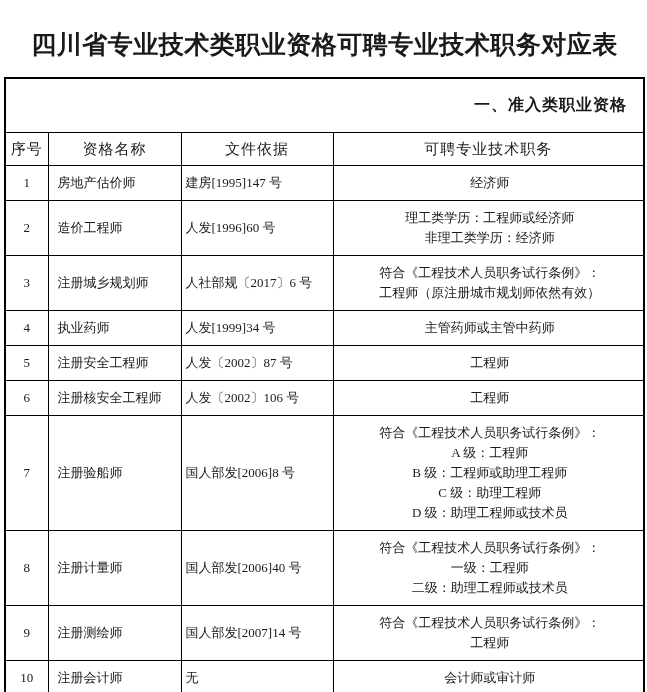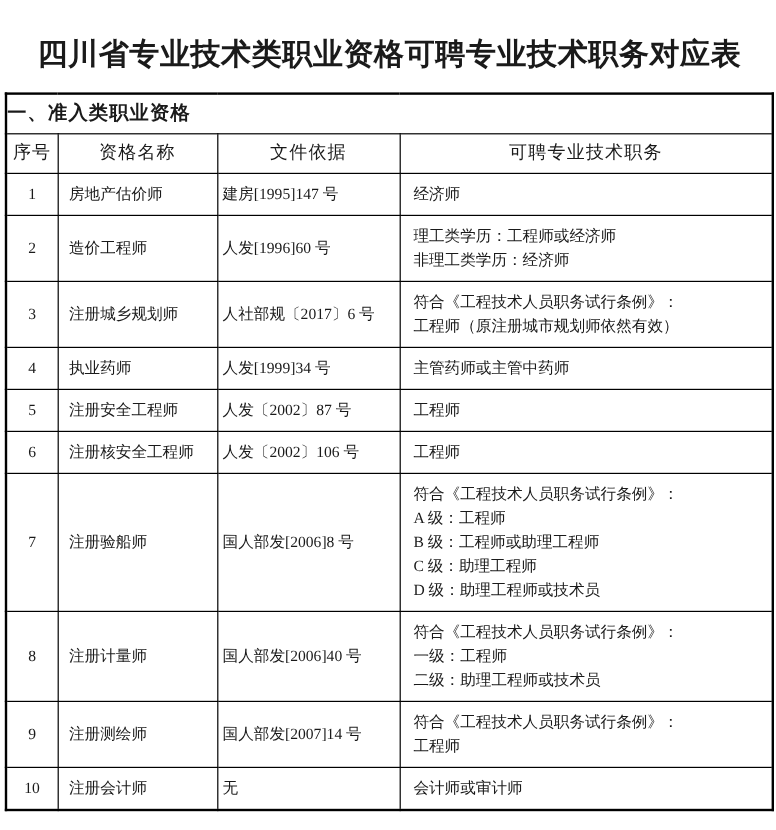--- a/index.html
+++ b/index.html
@@ -44,44 +44,44 @@
   col.c-no    { width: 43px; }
   col.c-name  { width: 133px; }
   col.c-basis { width: 152px; }
   col.c-pos   { width: 311px; }
 
   th.section-header {
     height: 33px;
     font-family: "Liberation Sans", sans-serif;
     font-weight: 700;
     font-size: 16px;
-    text-align: left;
+    text-align: right;
     letter-spacing: 1px;
-    padding: 0;
+    padding: 16px;
   }
   tr.col-headers th {
     height: 33px;
     font-family: "Liberation Sans", sans-serif;
     font-weight: 400;
     font-size: 15px;
     text-align: center;
     letter-spacing: 1px;
     padding: 0;
   }
 
   td {
     font-size: 13px;
     line-height: 20px;
     padding: 7px 8px;
   }
   td.cell-no    { text-align: center; padding: 7px 2px; }
   td.cell-name  { text-align: left;   padding-left: 9px; }
   td.cell-basis { text-align: left; padding-left: 4px; padding-right: 4px; }
   td.cell-pos   { text-align: left;   padding-left: 11px; }
-  td.cell-pos div { white-space: nowrap; }
+  td.cell-pos div { white-space: nowrap; text-align: center; }
 </style>
 </head>
 <body>
 
 <div class="page">
 
 
   <div class="doc-title">四川省专业技术类职业资格可聘专业技术职务对应表</div>
 
   <table class="qual-table">

